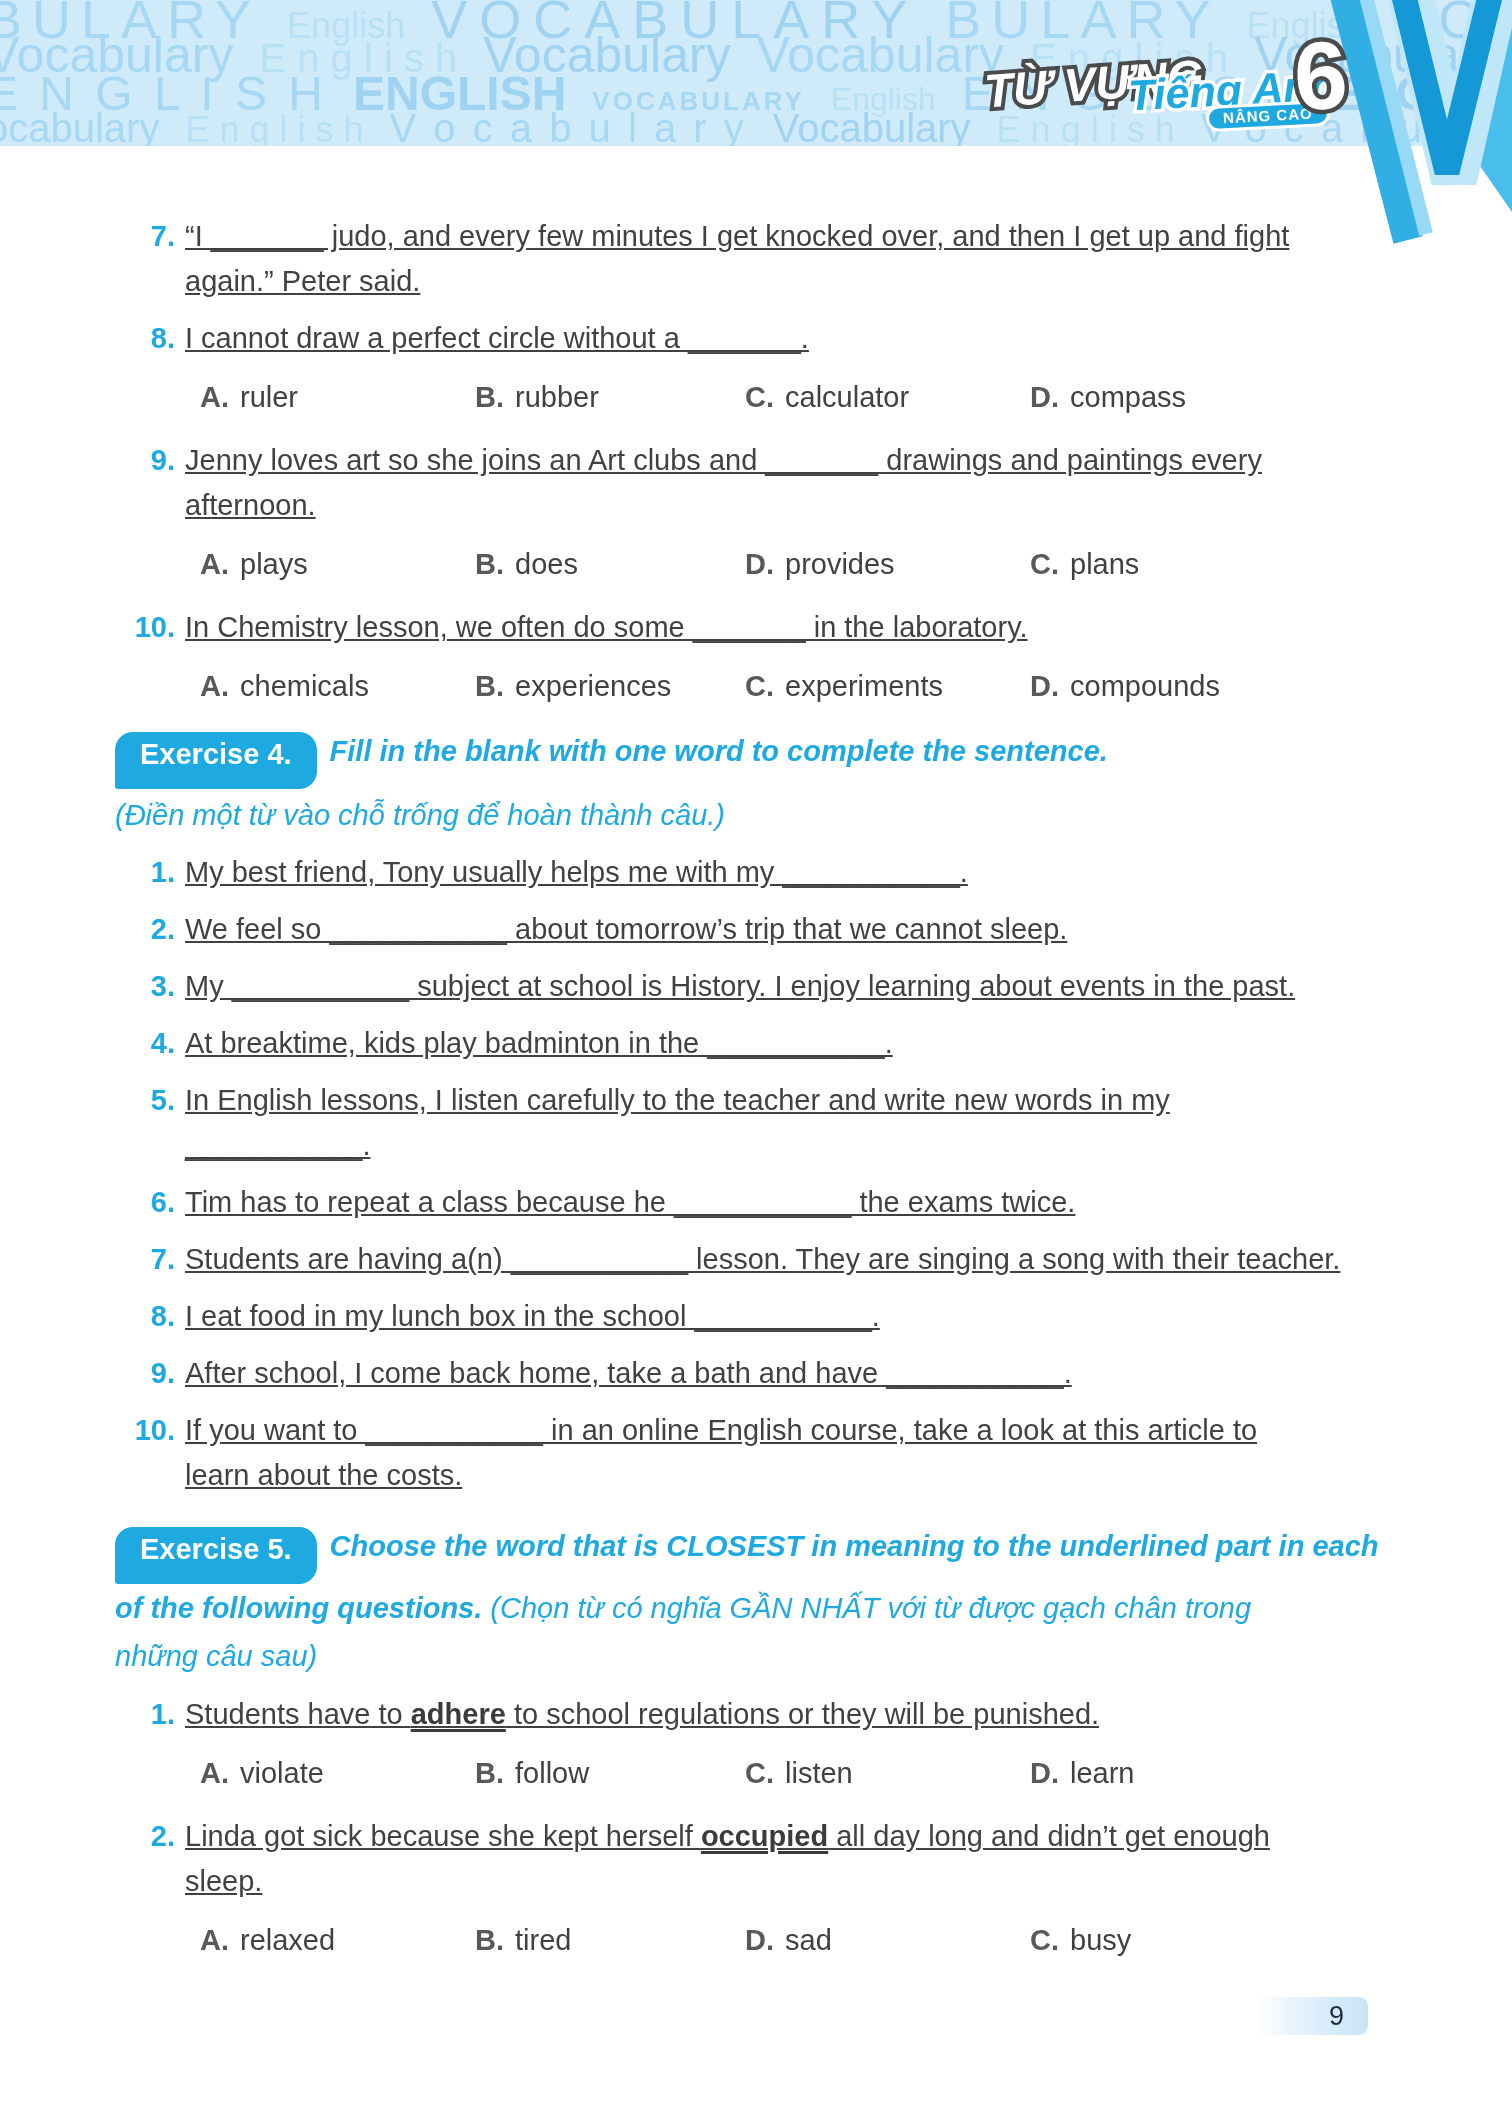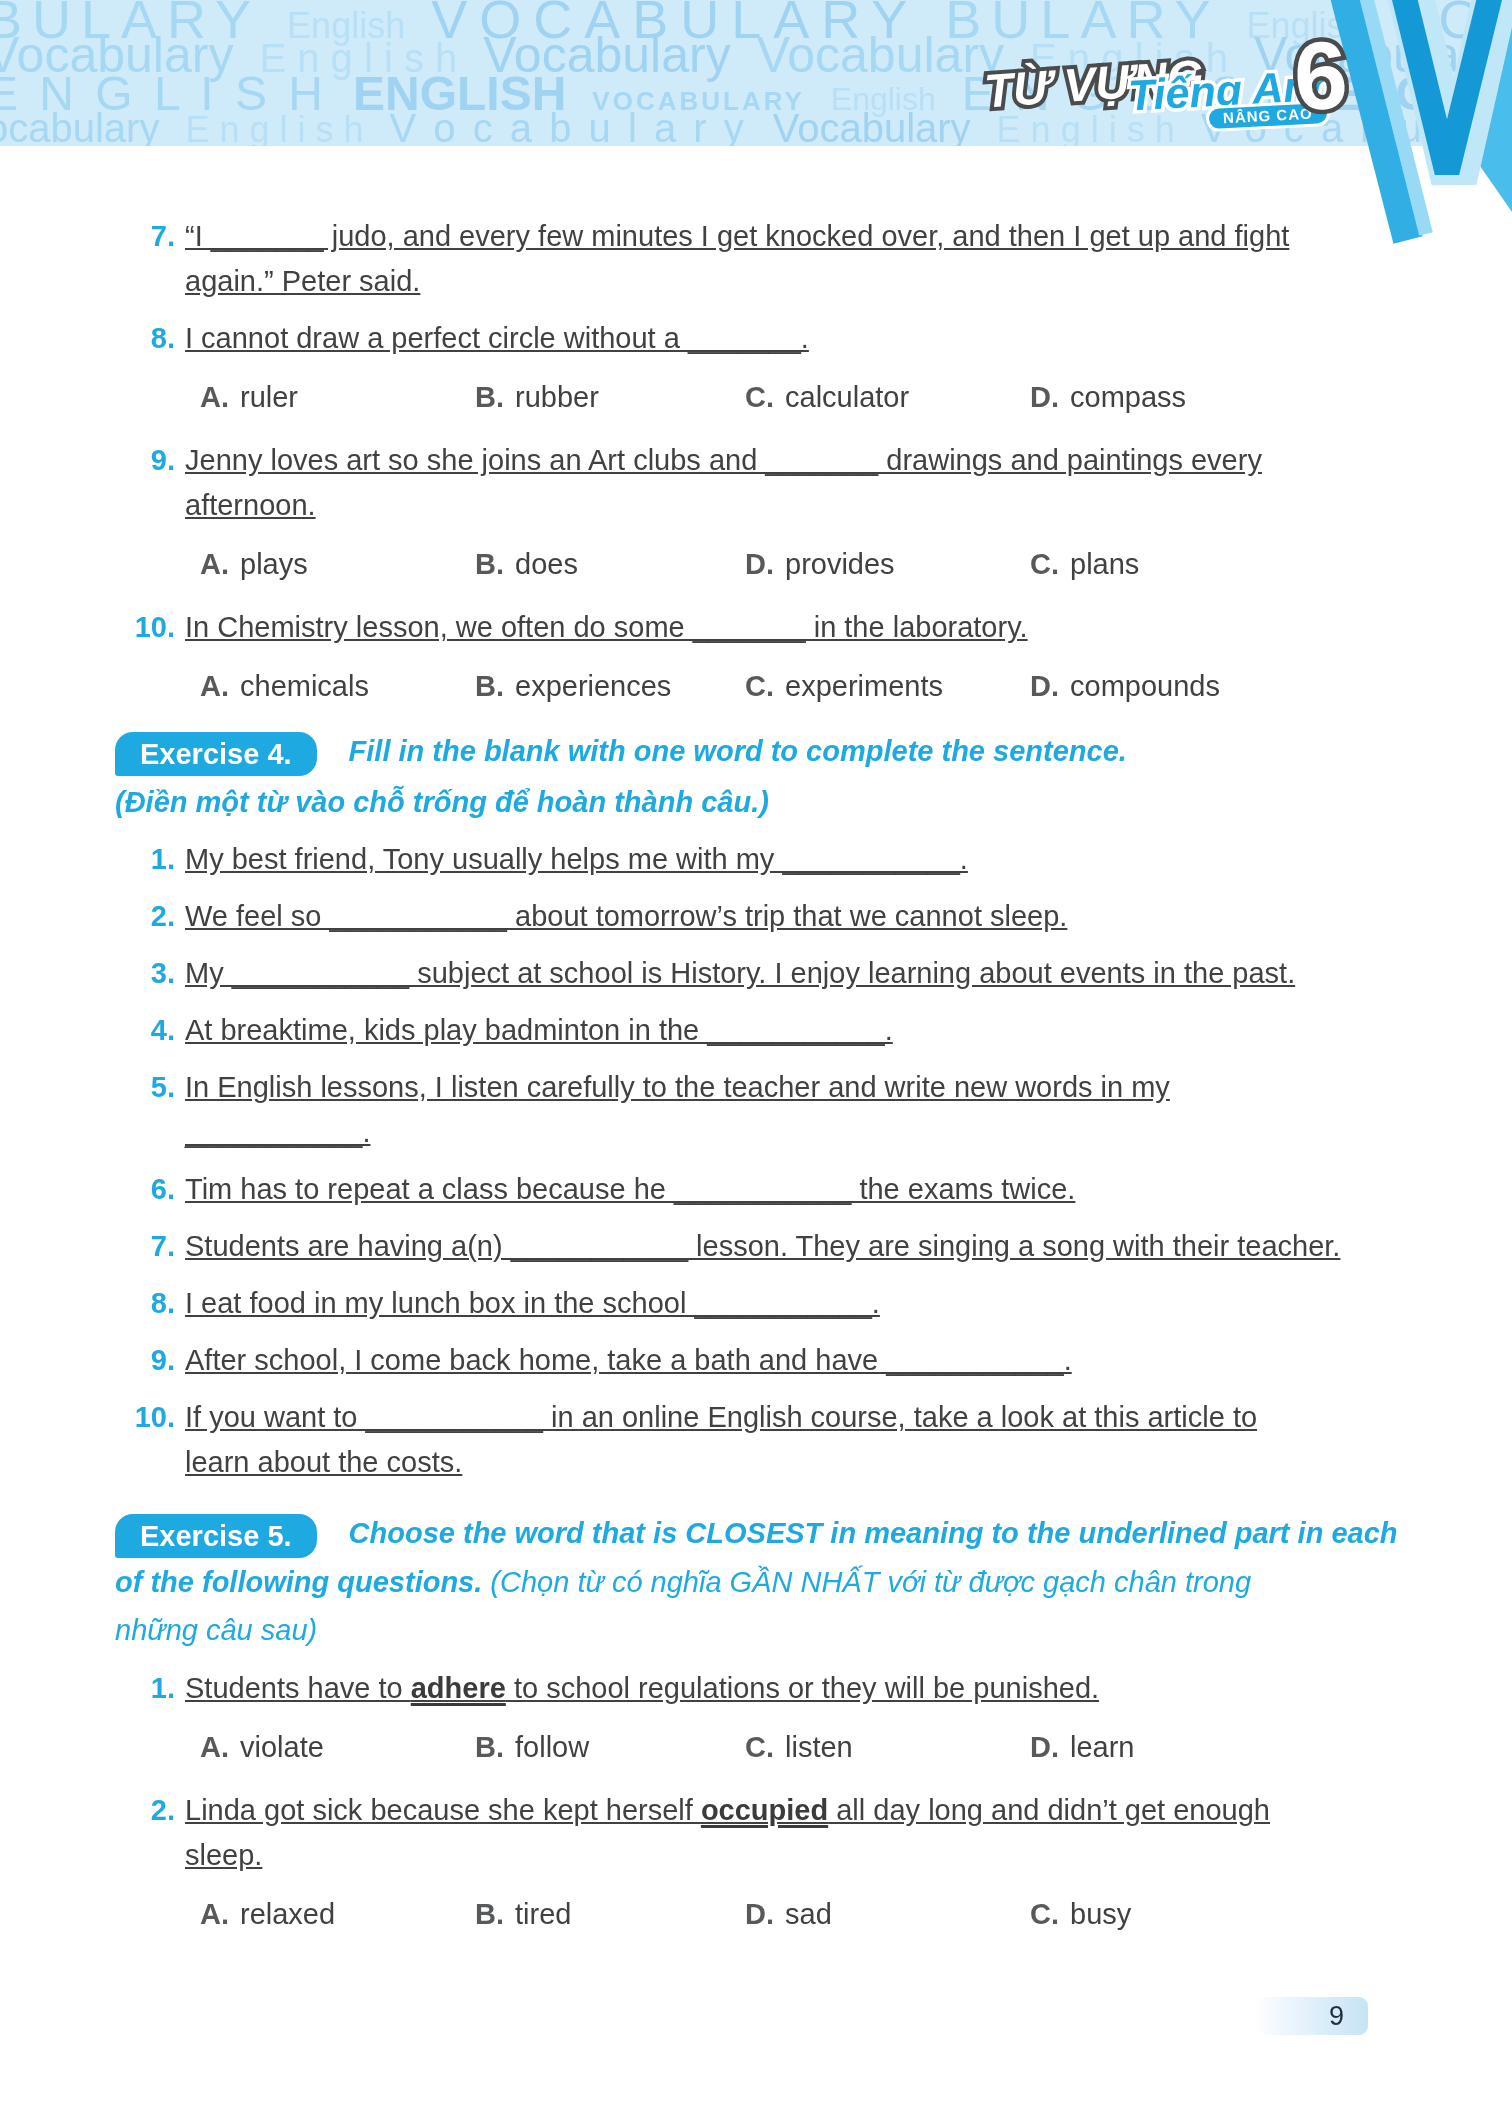--- a/index.html
+++ b/index.html
@@ -48,26 +48,26 @@
   .opts{
     display:grid;grid-template-columns:275px 270px 285px auto;
     margin:14px 0 18px 85px;
   }
   .letter{font-weight:bold;color:#58595b;font-style:normal;}
   .oword{margin-left:11px;}
   .ex-head{margin-top:6px;line-height:48px;white-space:pre-wrap;}
   .ex-head.ex5{margin-top:24px;}
   .badge{
     display:inline-block;background:#1ea9e1;color:#ffffff;font-weight:bold;
-    border-radius:18px 18px 18px 3px;padding:0 25px 0 25px;line-height:44px;
-    margin-right:32px;white-space:nowrap;vertical-align:-3px;
+    border-radius:18px 18px 18px 3px;padding:0 25px 13px 25px;line-height:44px;
+    margin-right:13px;white-space:nowrap;vertical-align:-3px;
   }
   .ex-title{color:#1ea9e1;font-weight:bold;font-style:italic;}
   .ex-sub-inline{color:#1ea9e1;font-style:italic;}
-  .ex-sub{color:#1ea9e1;font-style:italic;margin-top:4px;line-height:45px;font-weight:bold;}
+  .ex-sub{color:#1ea9e1;font-style:italic;margin-top:4px;line-height:45px;}
   .ex4-list{margin-top:2px;}
   .uw{font-weight:bold;color:#3b3b3d;text-decoration:underline;text-decoration-thickness:3px;text-underline-offset:5px;text-align:center;}
   
   .page-badge{
     position:absolute;left:1257px;top:1997px;width:111px;height:38px;
     border-radius:9px;background:linear-gradient(90deg,#fdfeff 0%,#ddeefb 55%,#c6e4f6 100%);
     display:flex;align-items:center;justify-content:flex-end;
     padding-right:24px;box-sizing:border-box;
     font-size:27px;color:#1e2f3e;
   }

